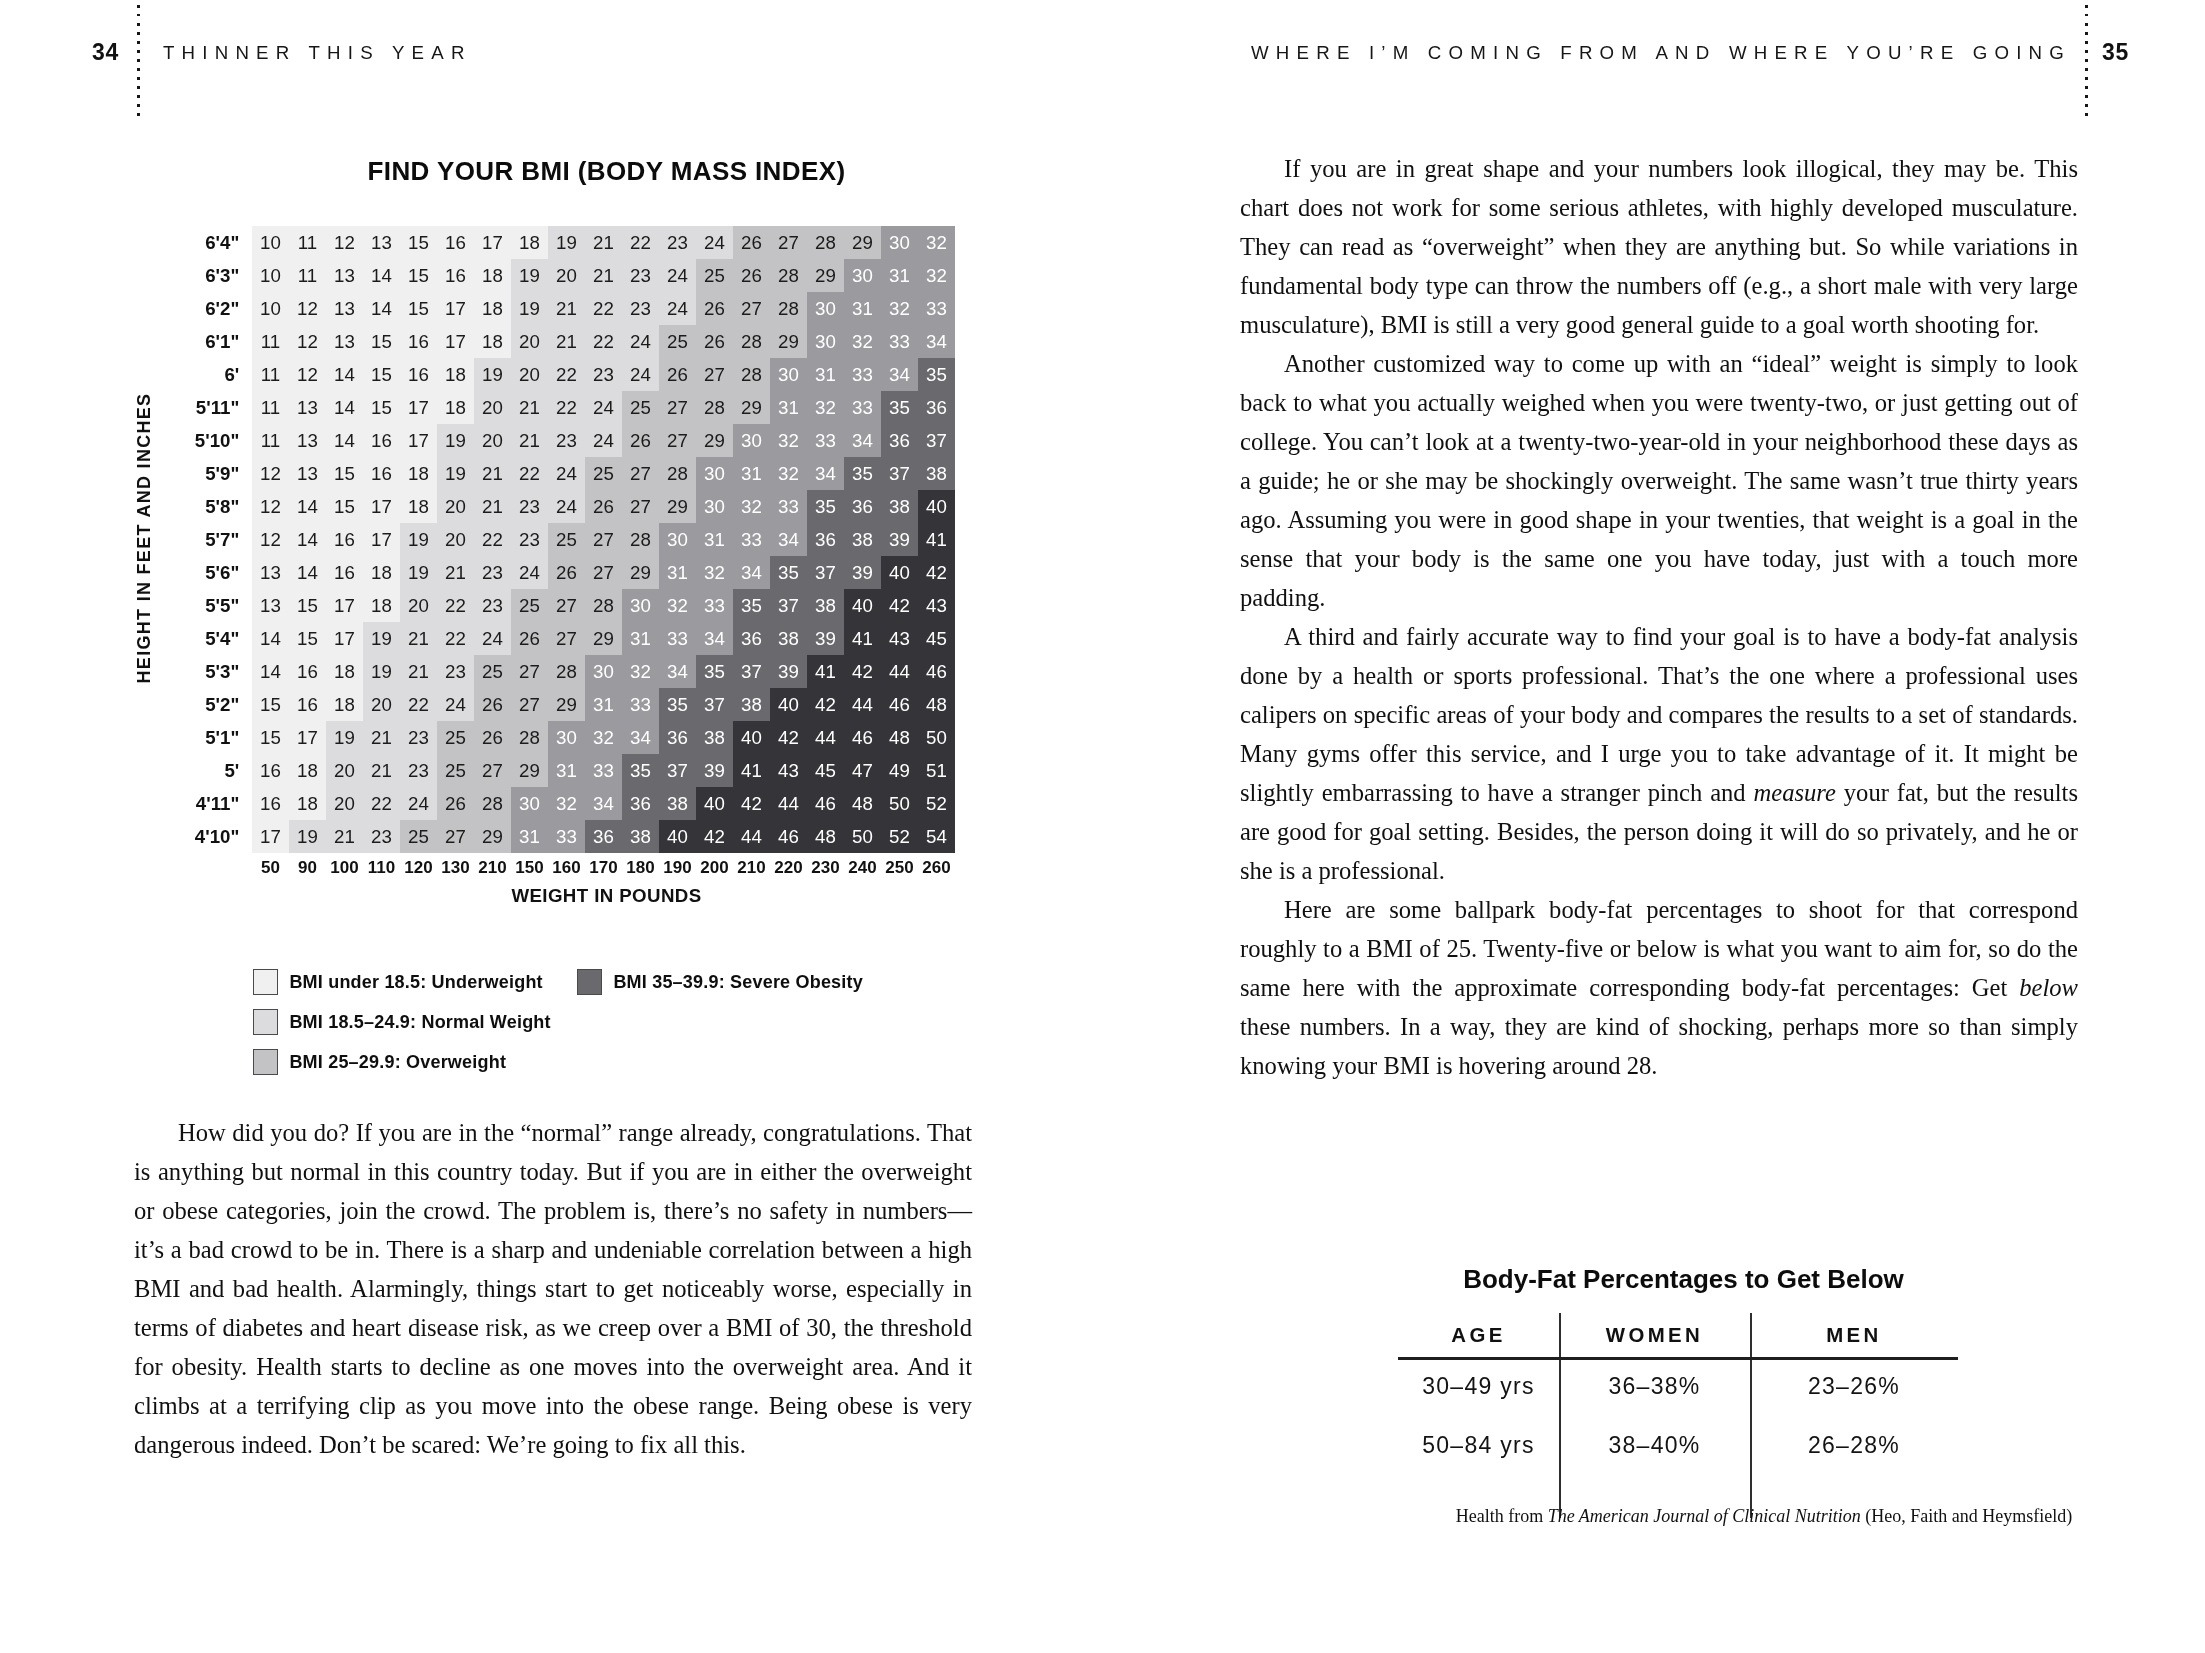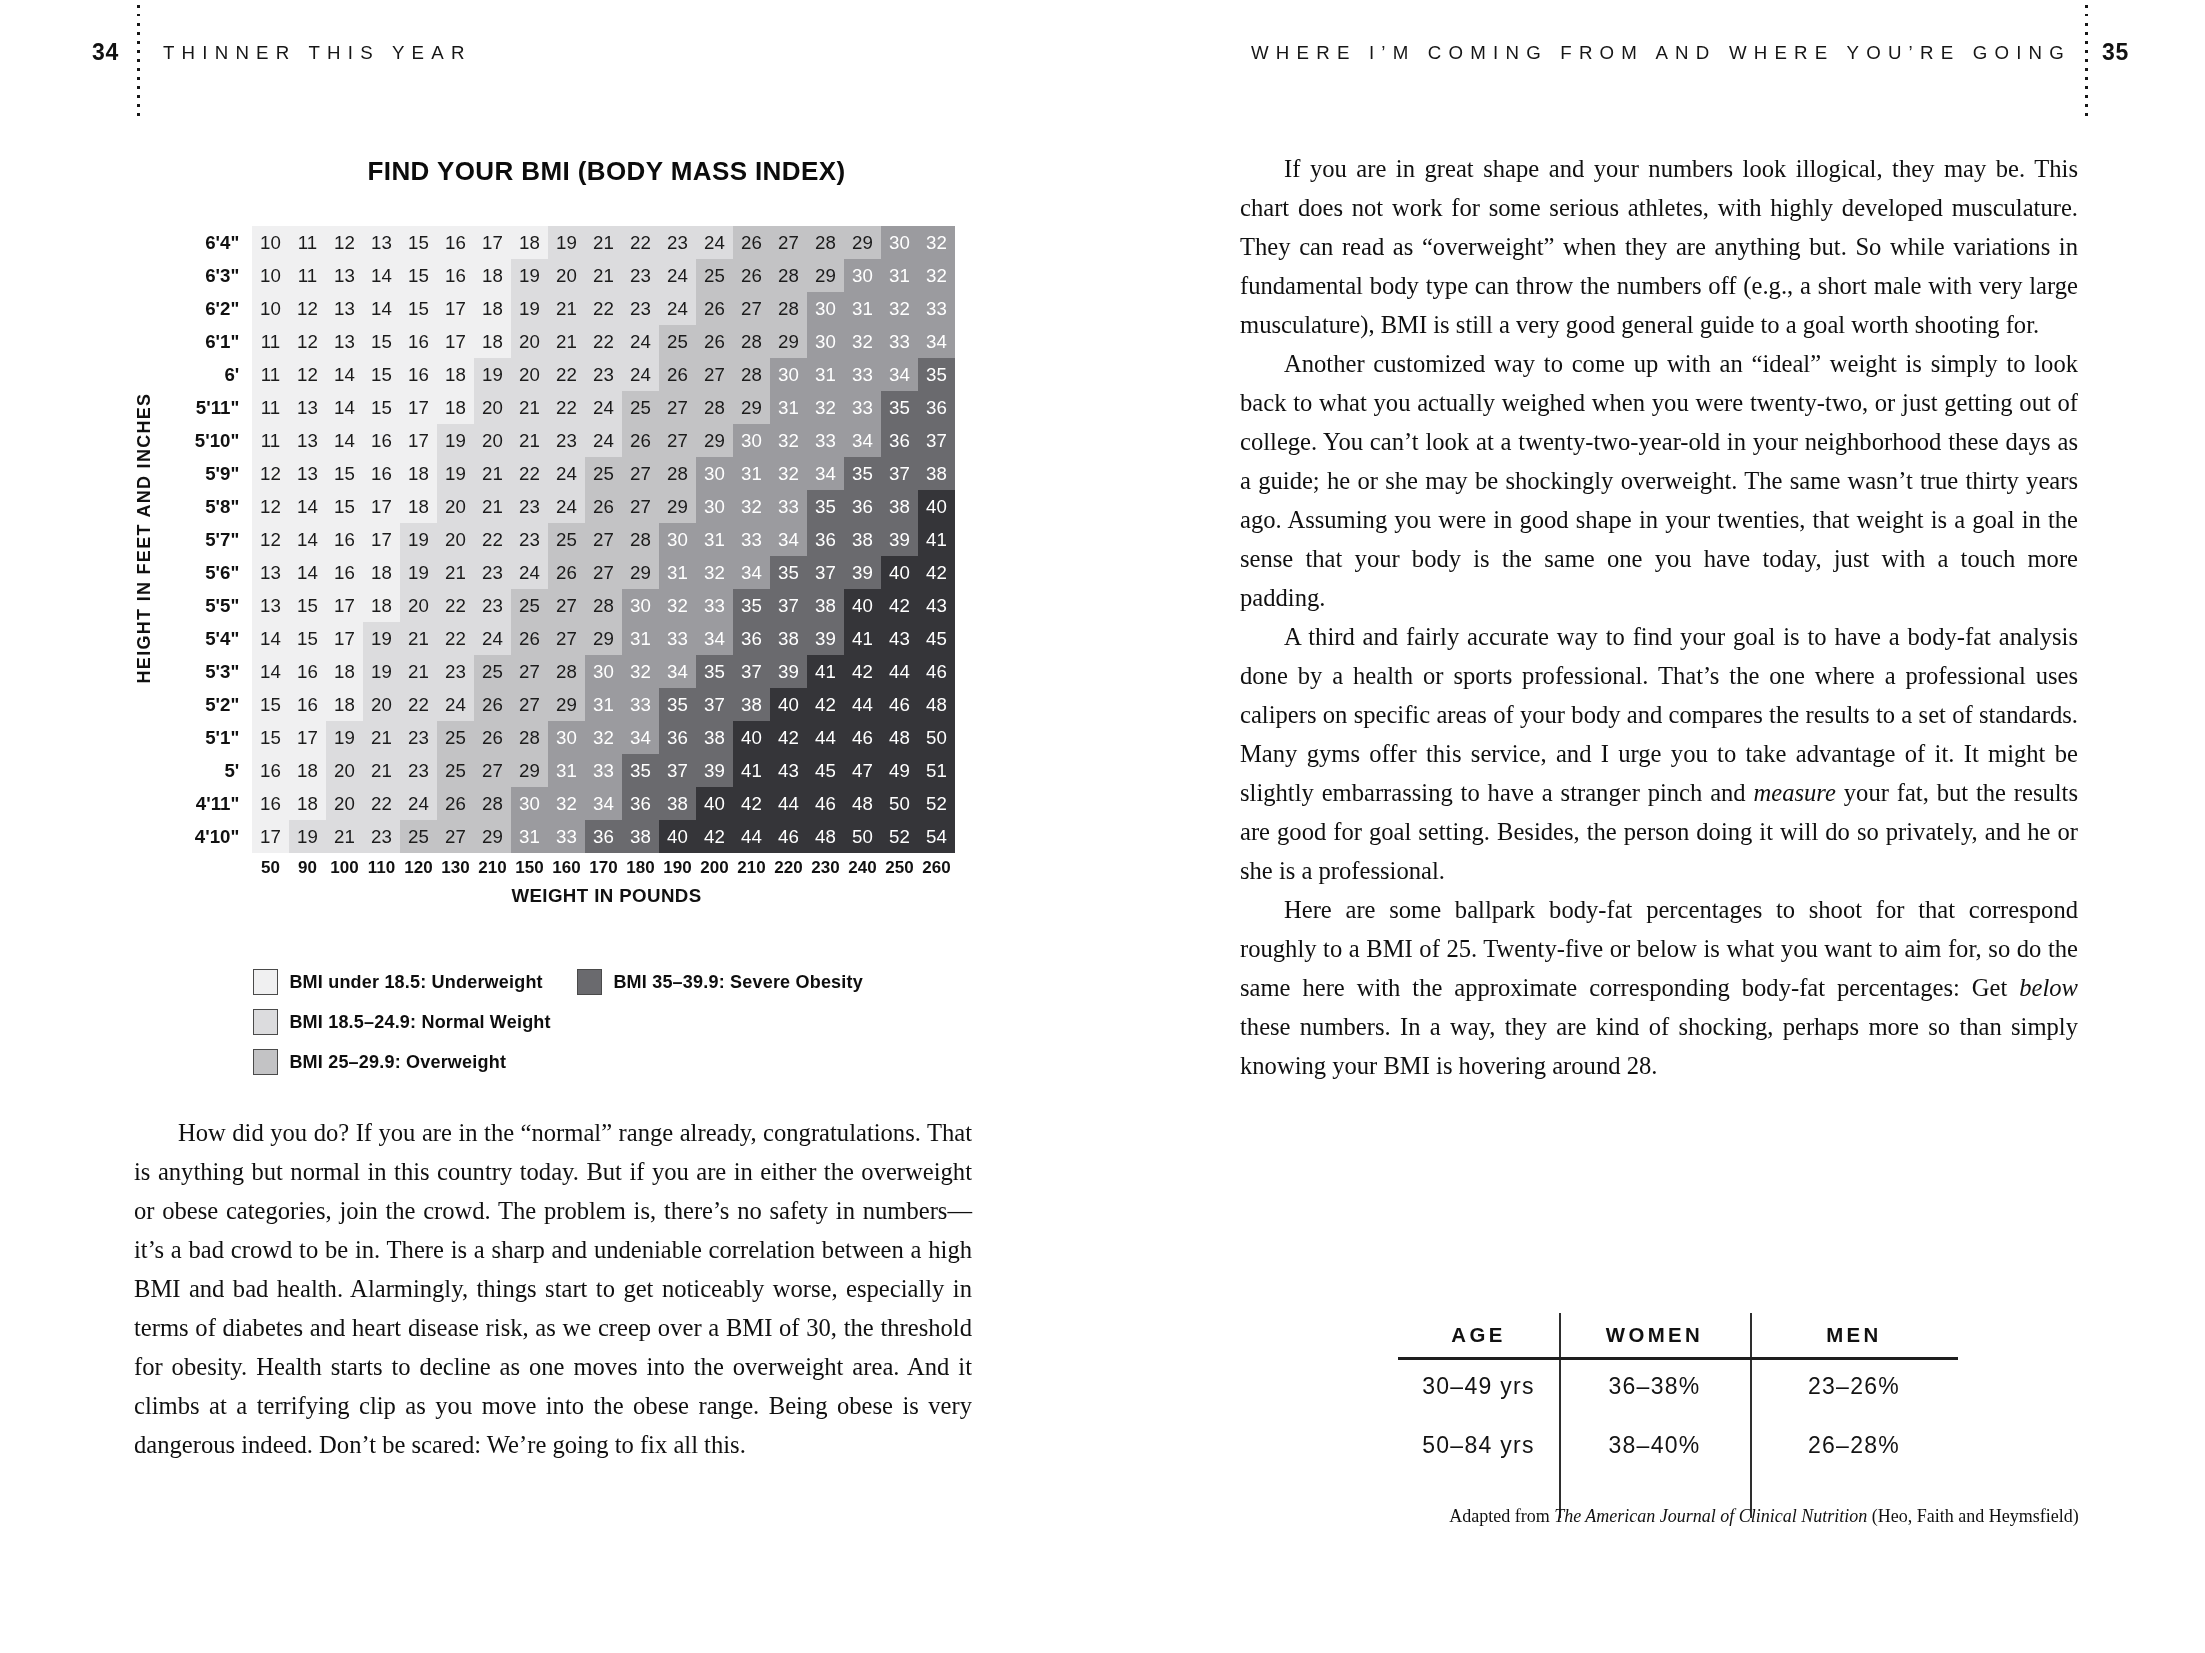--- a/index.html
+++ b/index.html
@@ -500,32 +500,33 @@
       <p><span>How did you do? If you are in the “normal” range already, congratulations. That is anything but normal in this country today. But if you are in either the overweight or obese categories, join the crowd. The problem is, there’s no safety in numbers—it’s a bad crowd to be in. There is a sharp and undeniable correlation between a high BMI and bad health. Alarmingly, things start to get noticeably worse, especially in terms of diabetes and heart disease risk, as we creep over a BMI of 30, the threshold for obesity. Health starts to decline as one moves into the overweight area. And it climbs at a terrifying clip as you move into the obese range. Being obese is very dangerous indeed. Don’t be scared: We’re going to fix all this.</span></p>
     </div>
 
   <div class="body-text" style="left:1240px;top:149px;width:838px;">
       <p><span>If you are in great shape and your numbers look illogical, they may be. This chart does not work for some serious athletes, with highly developed musculature. They can read as “overweight” when they are anything but. So while variations in fundamental body type can throw the numbers off (e.g., a short male with very large musculature), BMI is still a very good general guide to a goal worth shooting for.</span></p>
       <p><span>Another customized way to come up with an “ideal” weight is simply to look back to what you actually weighed when you were twenty-two, or just getting out of college. You can’t look at a twenty-two-year-old in your neighborhood these days as a guide; he or she may be shockingly overweight. The same wasn’t true thirty years ago. Assuming you were in good shape in your twenties, that weight is a goal in the sense that your body is the same one you have today, just with a touch more padding.</span></p>
       <p><span>A third and fairly accurate way to find your goal is to have a body-fat analysis done by a health or sports professional. That’s the one where a professional uses calipers on specific areas of your body and compares the results to a set of standards. Many gyms offer this service, and I urge you to take advantage of it. It might be slightly embarrassing to have a stranger pinch and </span><em>measure</em><span> your fat, but the results are good for goal setting. Besides, the person doing it will do so privately, and he or she is a professional.</span></p>
       <p><span>Here are some ballpark body-fat percentages to shoot for that correspond roughly to a BMI of 25. Twenty-five or below is what you want to aim for, so do the same here with the approximate corresponding body-fat percentages: Get </span><em>below</em><span> these numbers. In a way, they are kind of shocking, perhaps more so than simply knowing your BMI is hovering around 28.</span></p>
     </div>
 
+  <div class="bft-title">Body-Fat Percentages to Get Below</div>
   <div class="bft">
     <div class="vline" style="left:161px;"></div>
     <div class="vline" style="left:352px;"></div>
     <div class="hline"></div>
     <div class="bft-grid">
         <div class="bft-cell bft-h">AGE</div>
         <div class="bft-cell bft-h">WOMEN</div>
         <div class="bft-cell bft-h">MEN</div>
         <div class="bft-cell bft-d">30–49 yrs</div>
         <div class="bft-cell bft-d">36–38%</div>
         <div class="bft-cell bft-d">23–26%</div>
         <div class="bft-cell bft-d">50–84 yrs</div>
         <div class="bft-cell bft-d">38–40%</div>
         <div class="bft-cell bft-d">26–28%</div>
       </div>
   </div>
-  <div class="caption"><span>Adapted from </span><em>The American Journal of Clinical Nutrition</em><span> (Heo, Faith and Heymsfield)</span></div>
+  <div class="caption"><span>Health from </span><em>The American Journal of Clinical Nutrition</em><span> (Heo, Faith and Heymsfield)</span></div>
 
 </div>
 
 
 </body></html>

